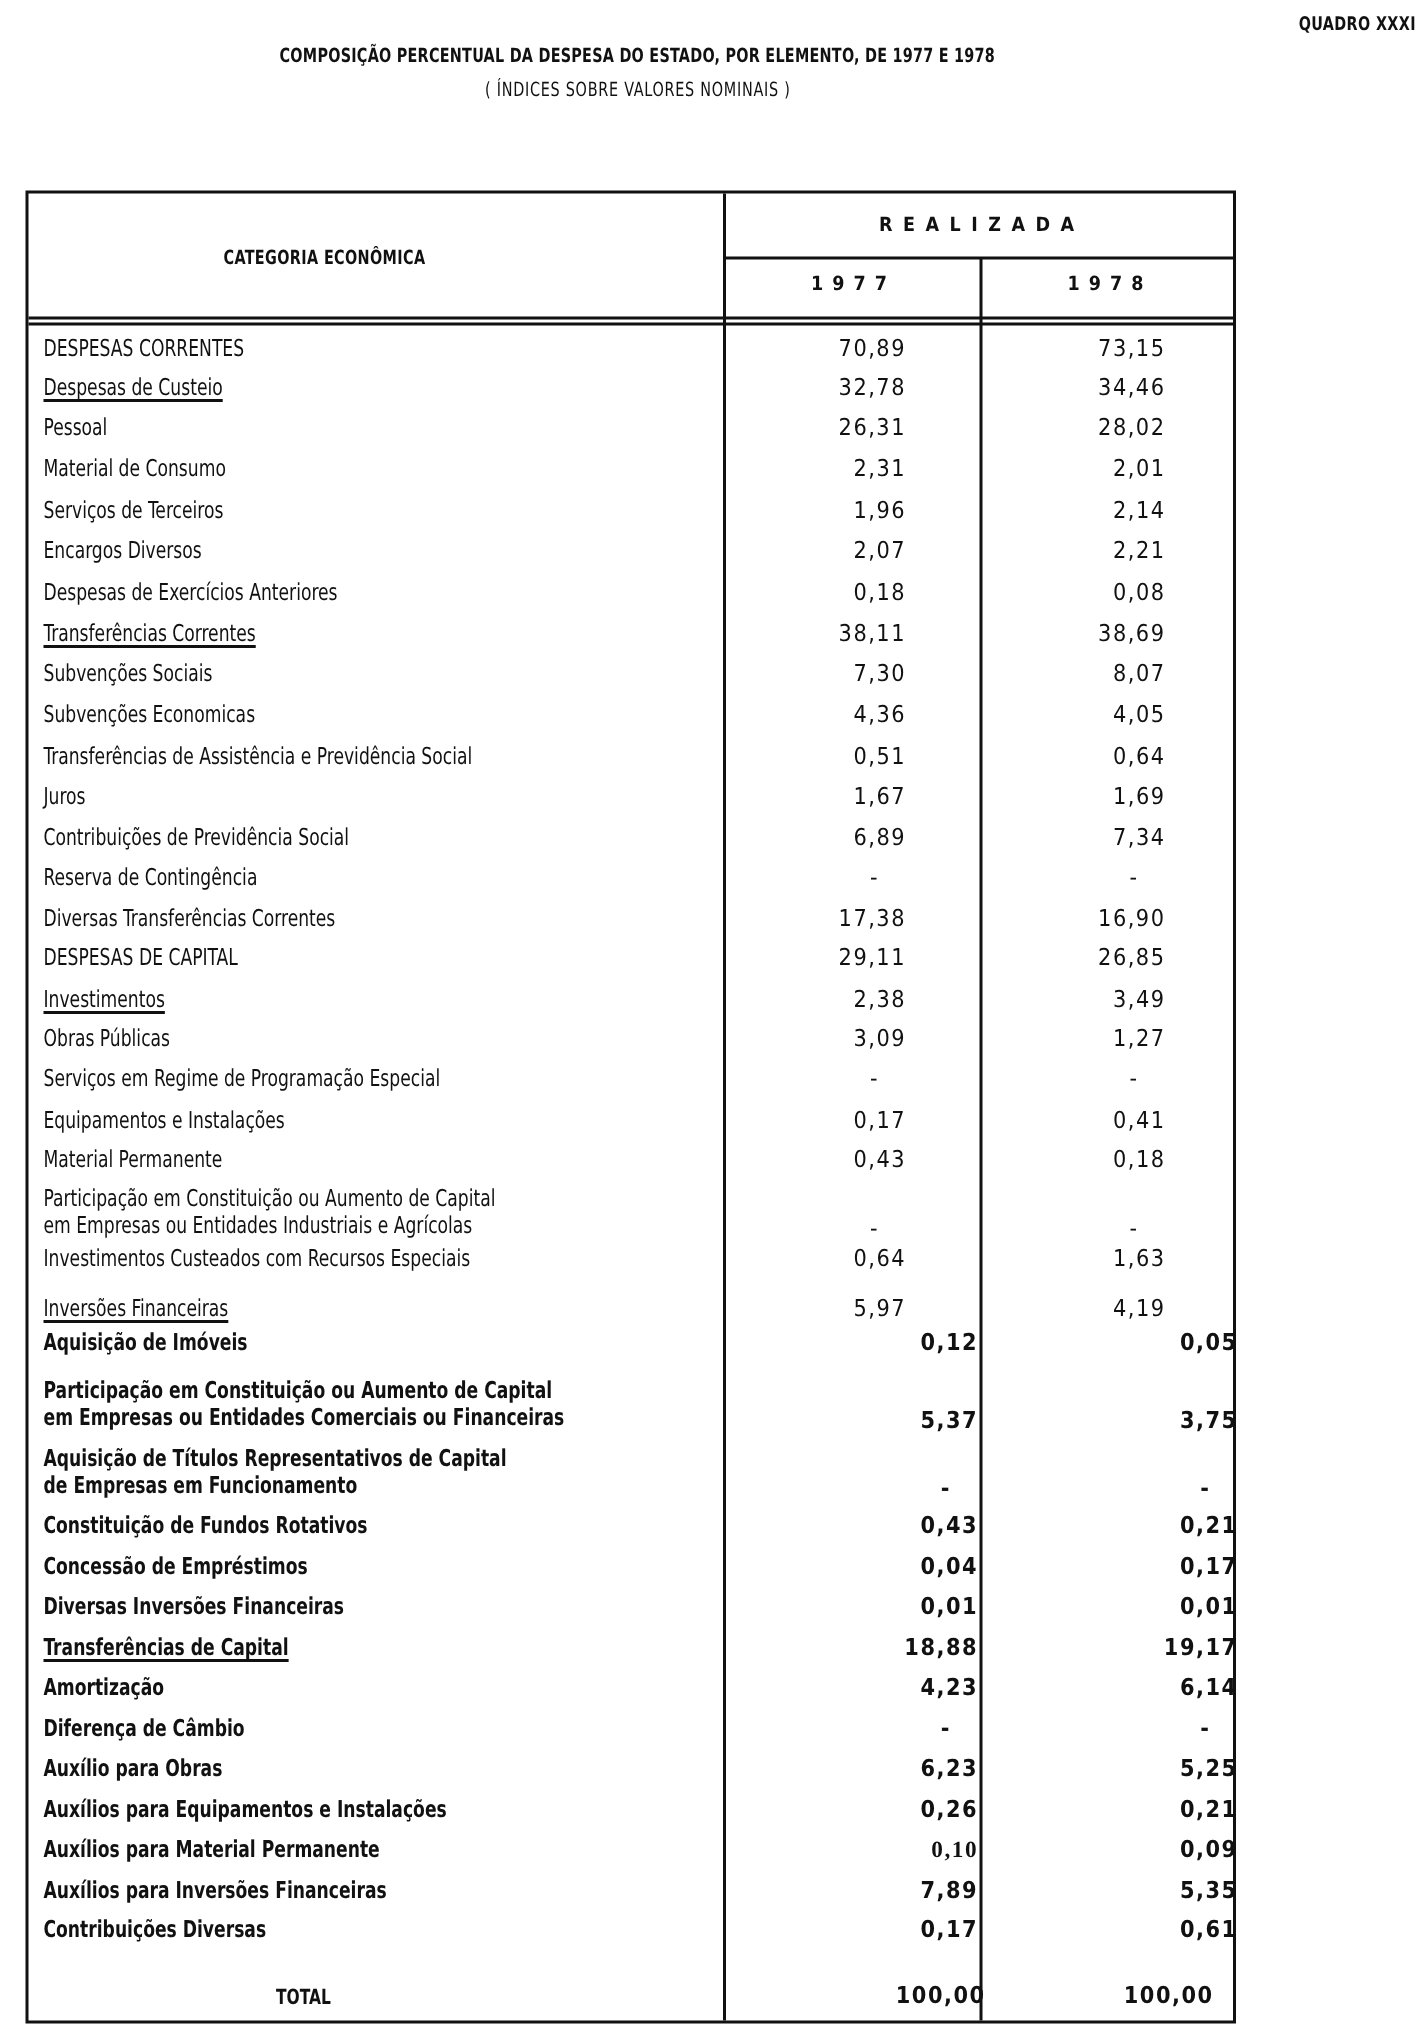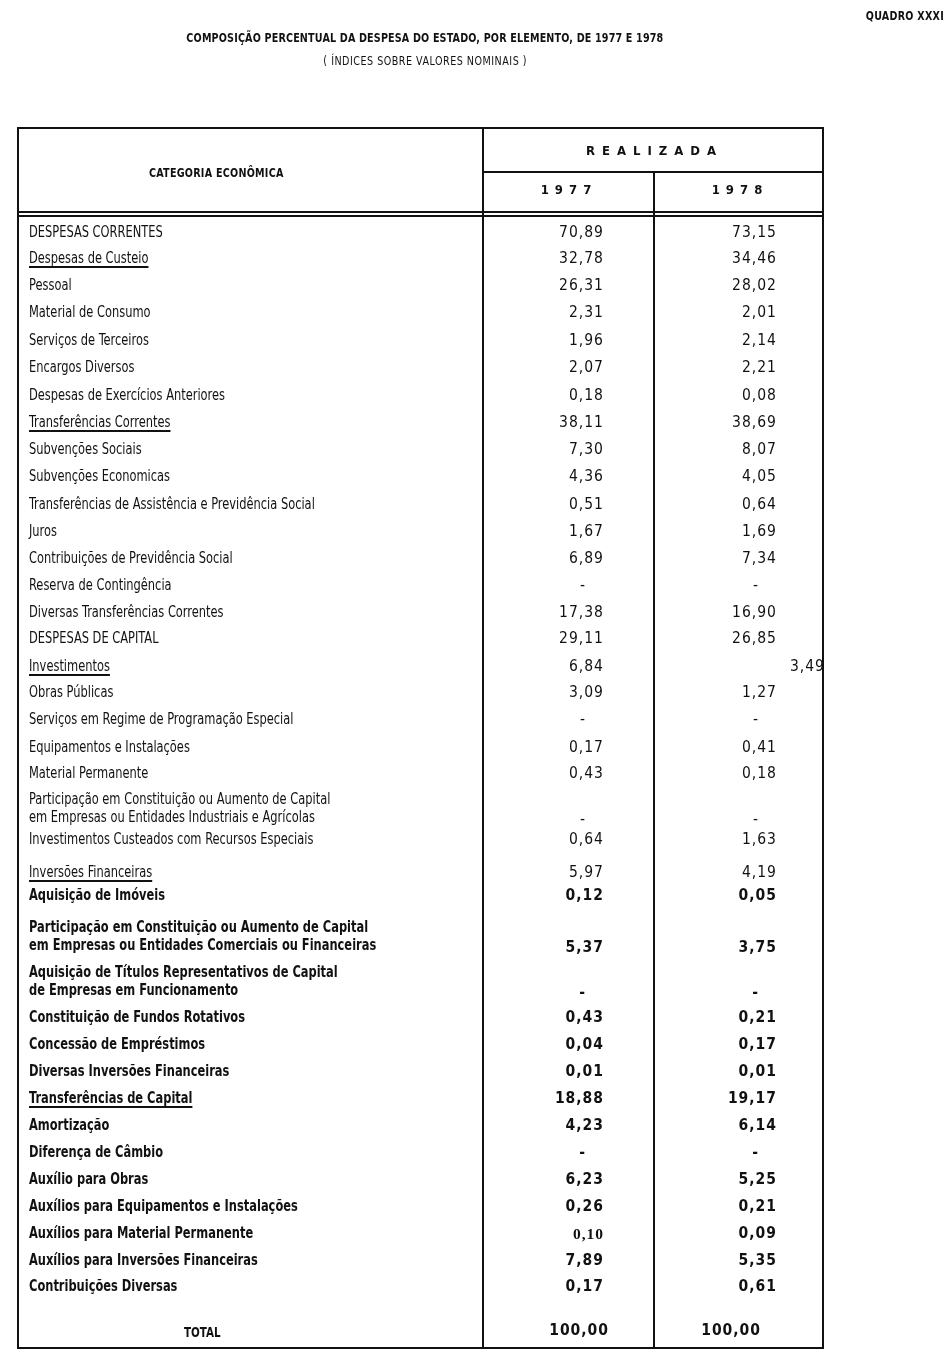--- a/index.html
+++ b/index.html
@@ -58,21 +58,21 @@
     transform: scaleX(0.82); transform-origin: left top;
   }
   .lbl.bold { font-weight: bold; }
   .lbl.u { text-decoration: underline; text-decoration-thickness: 2px; text-underline-offset: 3px; }
   .val {
     position: absolute; font-size: 15.5px; line-height: 17px; white-space: nowrap; text-align: right;
     letter-spacing: 1px;
   }
   .c1 { left: 465px; width: 120px; }
   .c2 { left: 636px; width: 122px; }
-  .val.bold { font-weight: bold; }
+  .val.bold { font-weight: bold; padding-left: 48px; }
   .total-lbl {
     position: absolute; left: 165px; font-size: 14px; font-weight: bold;
     transform: scaleX(0.82); transform-origin: left top;
   }
 </style>
 </head>
 <body>
 
 <div class="quadro">QUADRO XXXI</div>
 <div class="title"><span>COMPOSIÇÃO PERCENTUAL DA DESPESA DO ESTADO, POR ELEMENTO, DE 1977 E 1978</span></div>
@@ -166,22 +166,22 @@
         <div class="val c1" style="top: 0px;">17,38</div>
         <div class="val c2" style="top: 0px;">16,90</div>
       </div>
       <div class="row" style="top: 501px;">
         <div class="lbl" style="top: 0px;">DESPESAS DE CAPITAL</div>
         <div class="val c1" style="top: 0px;">29,11</div>
         <div class="val c2" style="top: 0px;">26,85</div>
       </div>
       <div class="row" style="top: 529px;">
         <div class="lbl u" style="top: 0px;">Investimentos</div>
-        <div class="val c1" style="top: 0px;">6,84</div>
-        <div class="val c2" style="top: 0px; padding-left: 48px;">3,49</div>
+        <div class="val c1" style="top: 0px;">2,38</div>
+        <div class="val c2" style="top: 0px;">3,49</div>
       </div>
       <div class="row" style="top: 555px;">
         <div class="lbl" style="top: 0px;">Obras Públicas</div>
         <div class="val c1" style="top: 0px;">3,09</div>
         <div class="val c2" style="top: 0px;">1,27</div>
       </div>
       <div class="row" style="top: 582px;">
         <div class="lbl" style="top: 0px;">Serviços em Regime de Programação Especial</div>
         <div class="val c1" style="top: 0px; width: 102px;">-</div>
         <div class="val c2" style="top: 0px; width: 104px;">-</div>

